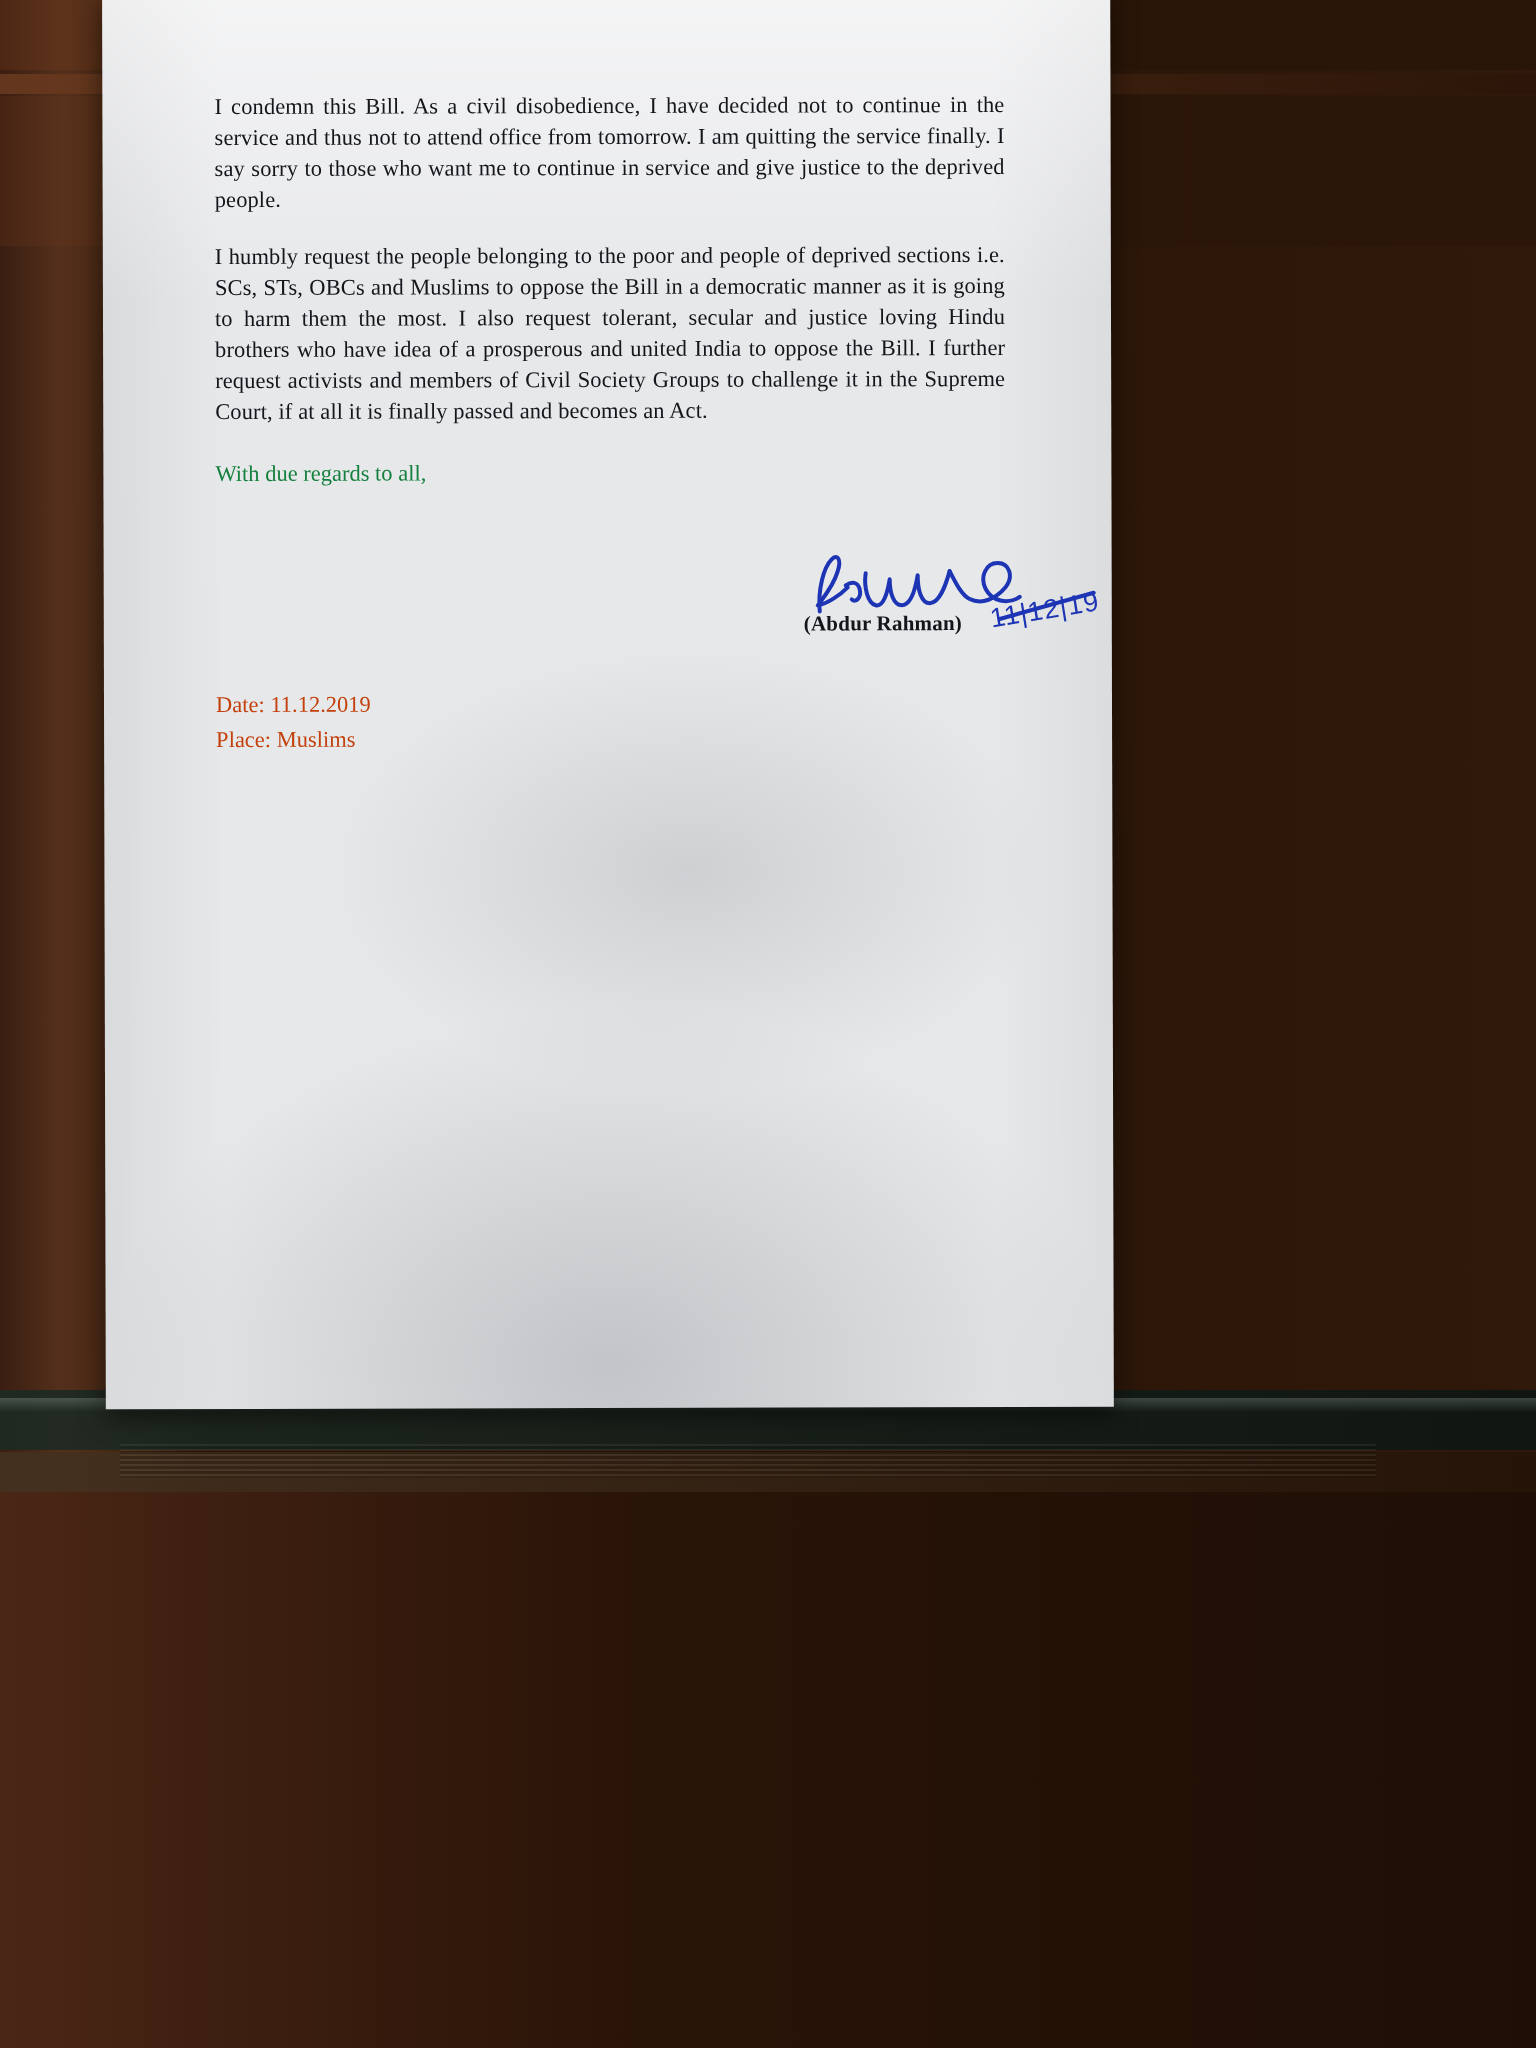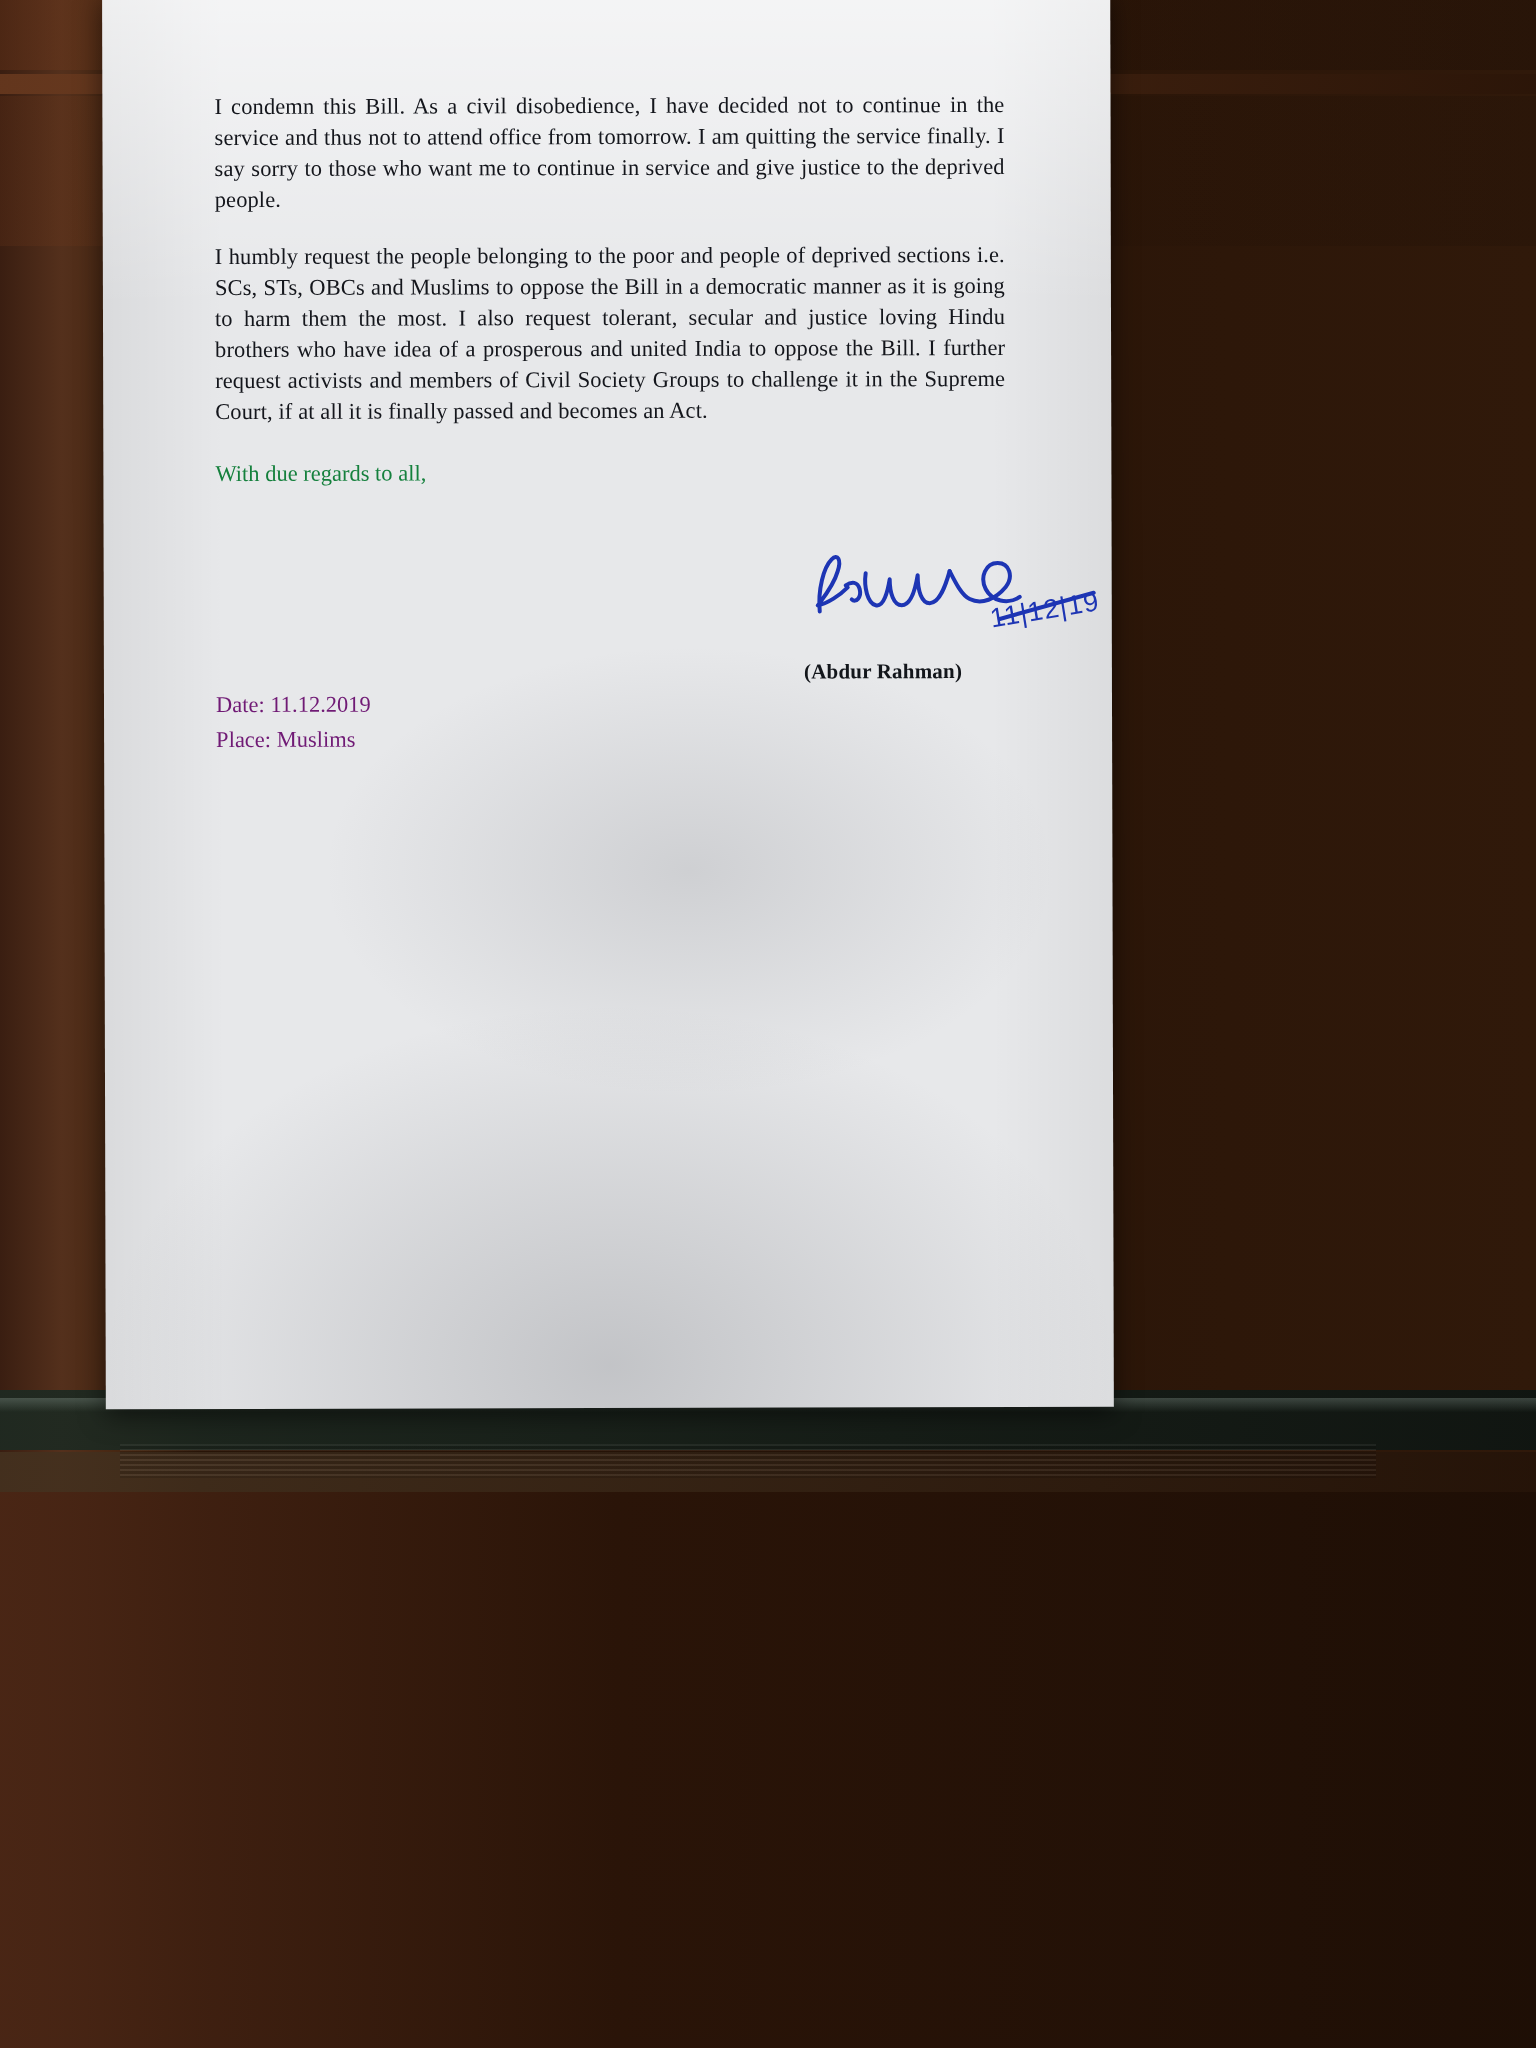--- a/index.html
+++ b/index.html
@@ -130,41 +130,40 @@
   }
   .sign-name {
     position: absolute;
     left: 10px;
     top: 78px;
     font-family: "Liberation Serif", serif;
     font-weight: bold;
     font-size: 21px;
     color: #13161b;
     letter-spacing: 0.2px;
-    margin-top: 48px;
   }
   .sign-date {
     position: absolute;
     left: 196px;
     top: 62px;
     font-family: "Liberation Sans", sans-serif;
     font-size: 27px;
     color: #1d35b4;
     transform: rotate(-9deg);
     letter-spacing: 1px;
   }
 
   
   .meta {
     position: absolute;
     left: 112px;
     top: 692px;
     font-size: 22.5px;
     line-height: 35px;
-    color: #701a75;
+    color: #c2410c;
   }
   .meta div { white-space: nowrap; }
 </style>
 </head>
 <body>
 
 <div class="scene">
   <div class="wood-streak streak-a"></div>
   <div class="wood-streak streak-b"></div>
   <div class="wood-streak streak-c"></div>

